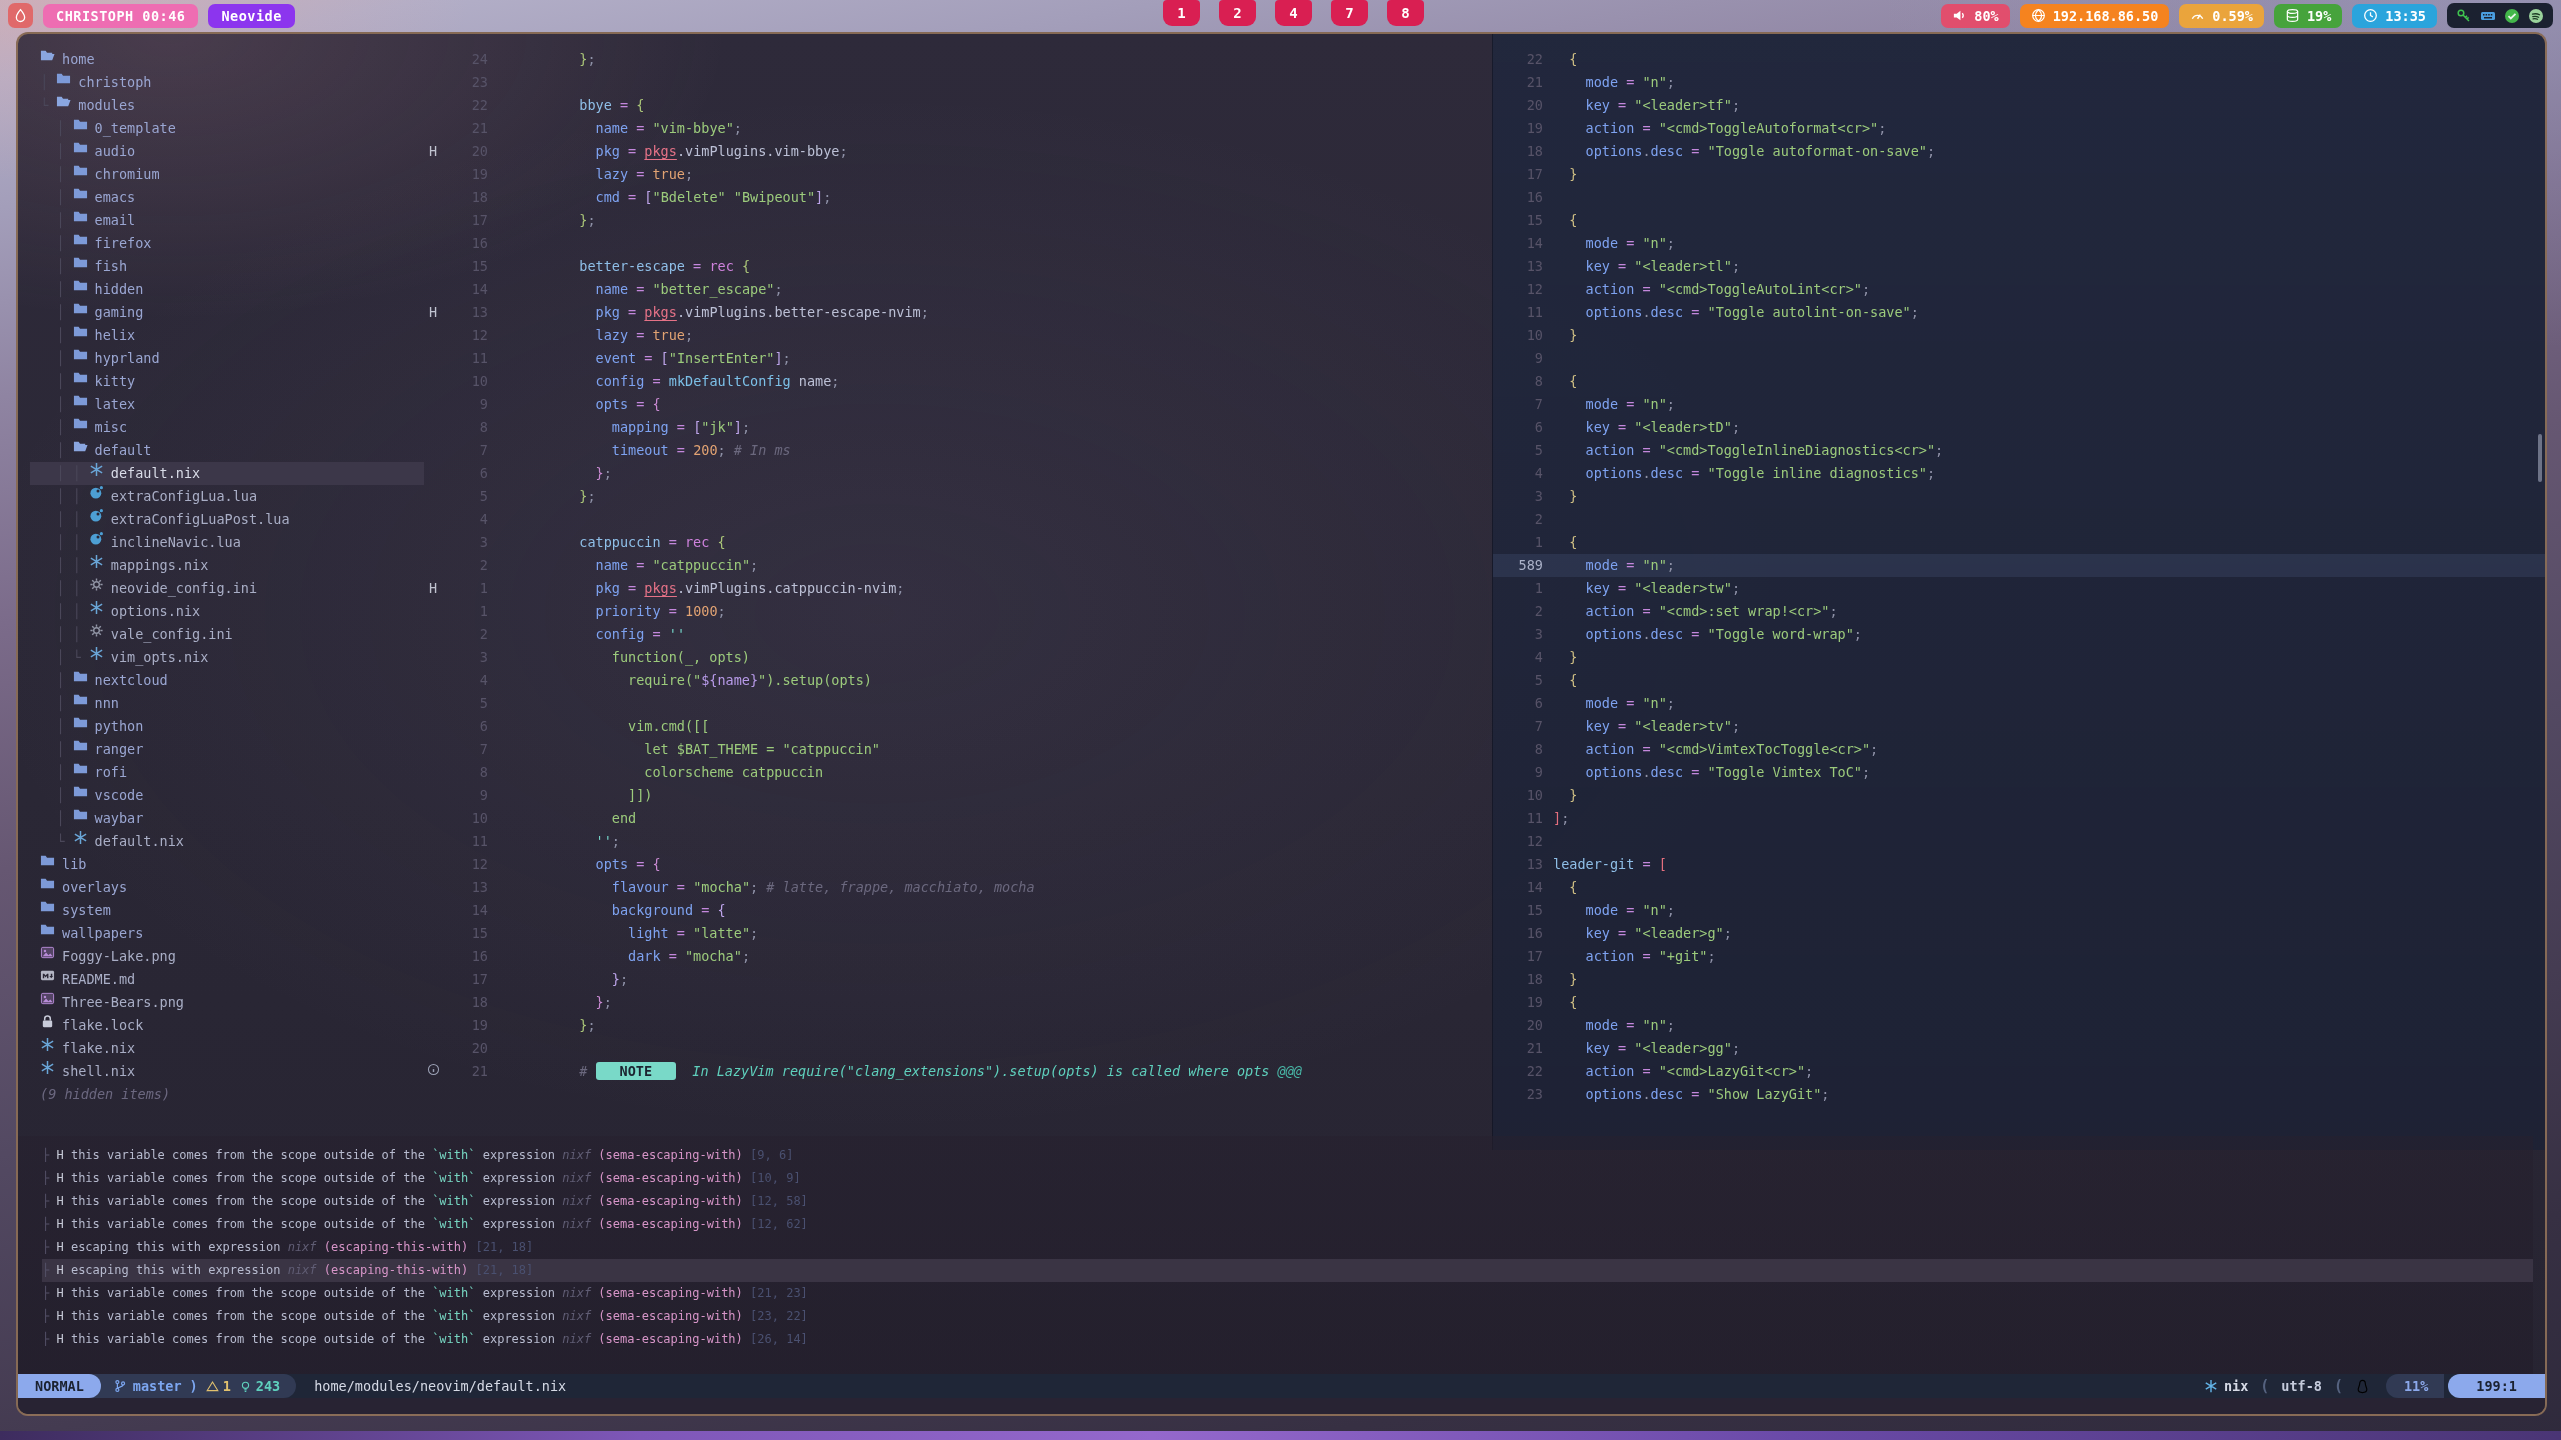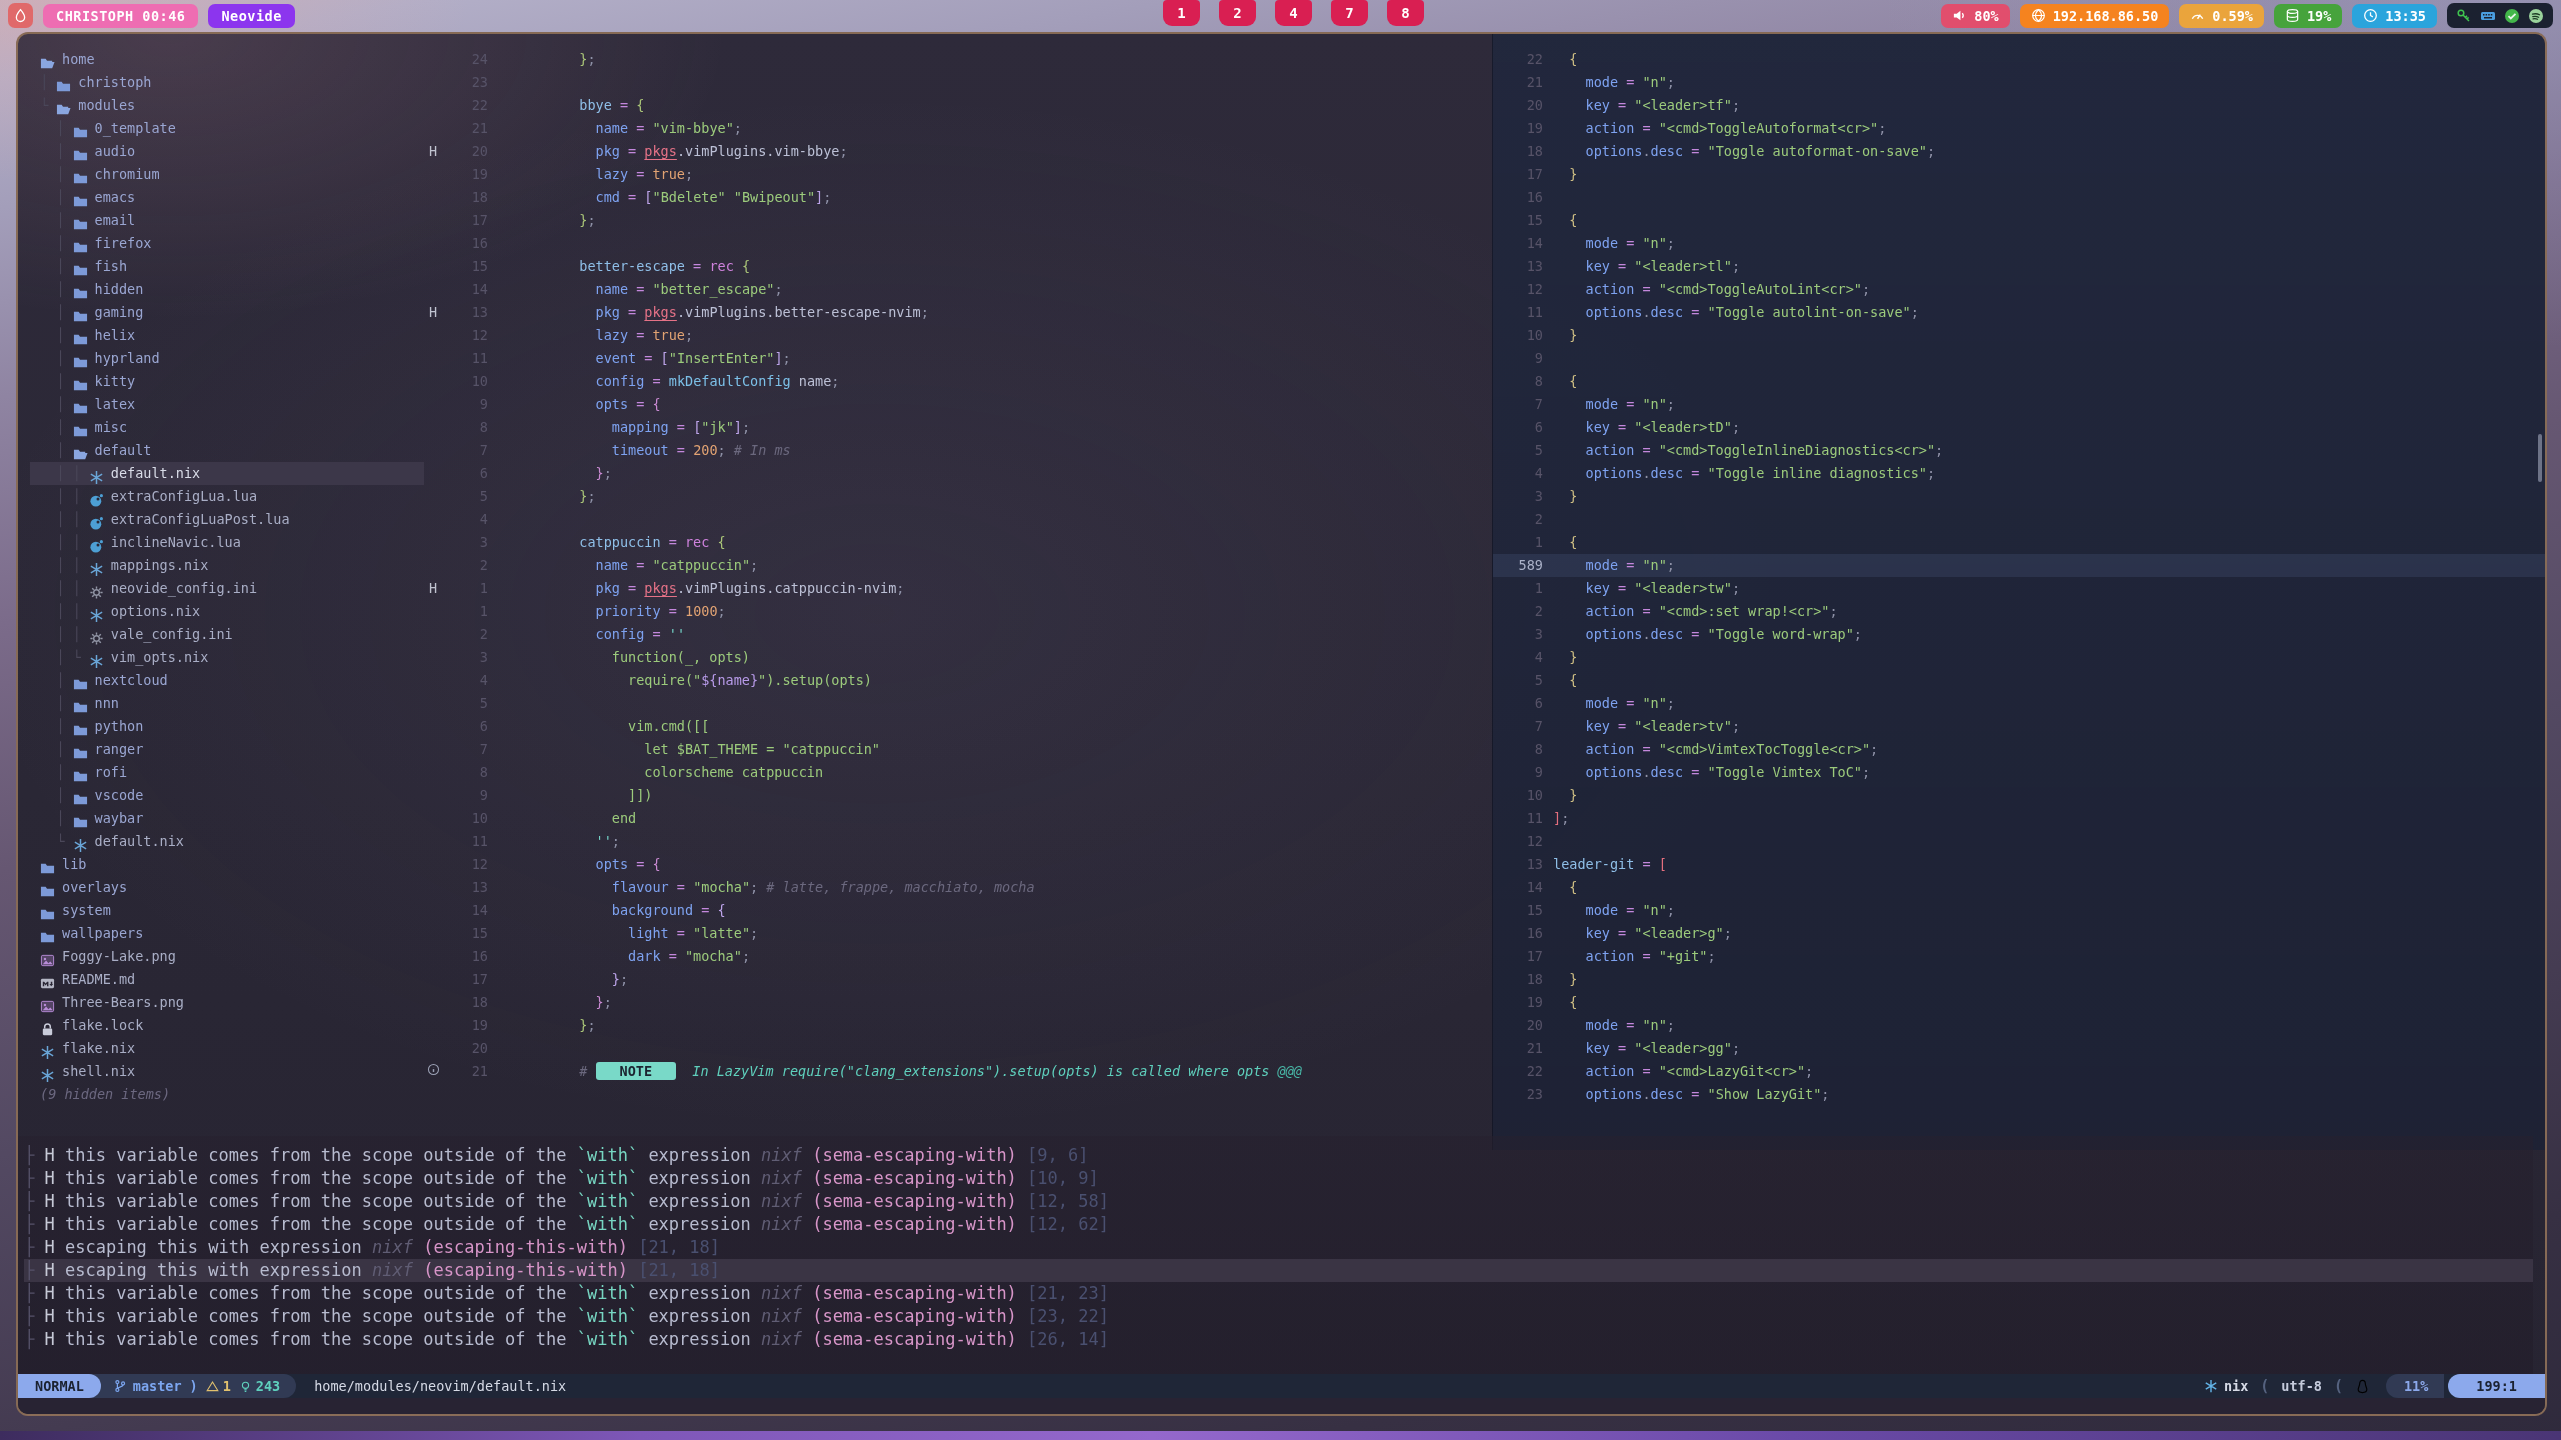--- a/index.html
+++ b/index.html
@@ -26,21 +26,21 @@
   .tray .icon svg{width:16px;height:16px;}
   
   .window{position:absolute;left:16px;top:32px;width:2527px;height:1380px;border:2px solid rgba(152,119,92,.85);border-radius:12px;overflow:hidden;
     background:
       radial-gradient(900px 460px at 6% 0%, rgba(204,150,168,.17), transparent 62%),
       radial-gradient(1400px 800px at 34% 42%, rgba(125,112,152,.10), transparent 65%),
       linear-gradient(180deg,#2e2a3a 0%,#2a2735 55%,#272432 100%);}
   .win-inner{position:absolute;inset:0;}
   
   .tree{position:absolute;left:12px;top:14px;width:394px;overflow:hidden;font-size:13.5px;line-height:23px;}
-  .trow{height:23px;display:flex;align-items:flex-end;white-space:pre;padding-left:10px;cursor:pointer;}
+  .trow{height:23px;display:flex;align-items:flex-start;white-space:pre;padding-left:10px;cursor:pointer;}
   .trow.sel{background:#3c3749;}
   .trow .guide{color:#4a4759;}
   .trow .icon{margin-right:7px;}
   .tl-dir{color:#9aa6d2;}
   .tl-file{color:#a9aec6;}
   .trow.sel .tl-file{color:#d9dce8;}
   .tl-hidden{color:#6c6880;font-style:italic;}
   
   .pane{position:absolute;top:0;height:1102px;overflow:hidden;font-size:13.5px;line-height:23px;}
   .pane-mid{left:404px;width:1070px;padding-top:14px;}
@@ -60,21 +60,21 @@
   
   .tok-k{color:#7ea2f0}.tok-a{color:#8fbfe8}.tok-o{color:#c488dd}.tok-s{color:#9ccb7c}
   .tok-n{color:#e2a373}.tok-kw{color:#cf82dd}.tok-fn{color:#7cc0e8}
   .tok-red{color:#e57287;text-decoration:underline;text-underline-offset:3px}
   .tok-fg{color:#bcc0d6}.tok-dim{color:#8f92a8}.tok-c{color:#6b687e;font-style:italic}
   .tok-ts{color:#74d4c8}.tok-es{color:#9ccb7c}.tok-esc{color:#b79ae8}
   .tok-brl{color:#bda4ea}.tok-brg{color:#aac578}.tok-brp{color:#c98ad2}.tok-bry{color:#cfbf84}.tok-brr{color:#e46f7e}
   .tok-note{background:#79d9c8;color:#1c2330;font-weight:bold;font-style:normal;padding:1px 24px;border-radius:3px;}
   .tok-nt{color:#5fd0bd;font-style:italic}.tok-ntd{color:#49b8a8;font-style:italic}
   
-  .diag{position:absolute;left:0;right:12px;top:1102px;height:238px;padding:8px 0 0 6px;font-size:17px;line-height:23px;
+  .diag{position:absolute;left:0;right:12px;top:1102px;height:238px;padding:8px 0 0 24px;font-size:12px;line-height:23px;
     background:linear-gradient(180deg,rgba(38,32,46,.55),rgba(34,29,42,.65));overflow:hidden;}
   .drow{height:23px;white-space:pre;cursor:pointer;}
   .drow.hl{background:#3a3444;}
   .tok-tg{color:#56526a}.tok-th{color:#c6c9d6}.tok-tm{color:#b7bbcf}.tok-tw{color:#77d6c2}
   .tok-tsrc{color:#605d74;font-style:italic}.tok-tcode{color:#d795c8}.tok-tloc{color:#4a5070}
   
   .statusline{position:absolute;left:0;right:0;top:1340px;height:24px;background:#1f2637;display:flex;align-items:center;font-size:13.5px;font-weight:bold;}
   .sl-left{display:flex;align-items:center;height:24px;}
   .sl-seg2{display:flex;align-items:center;gap:8px;background:#313a54;height:24px;padding:0 16px 0 26px;border-radius:0 12px 12px 0;margin-left:-14px;}
   .sl-mode{position:relative;z-index:2;background:#8ca9ec;color:#1b2230;height:24px;display:flex;align-items:center;padding:0 17px;border-radius:0 12px 12px 0;}

